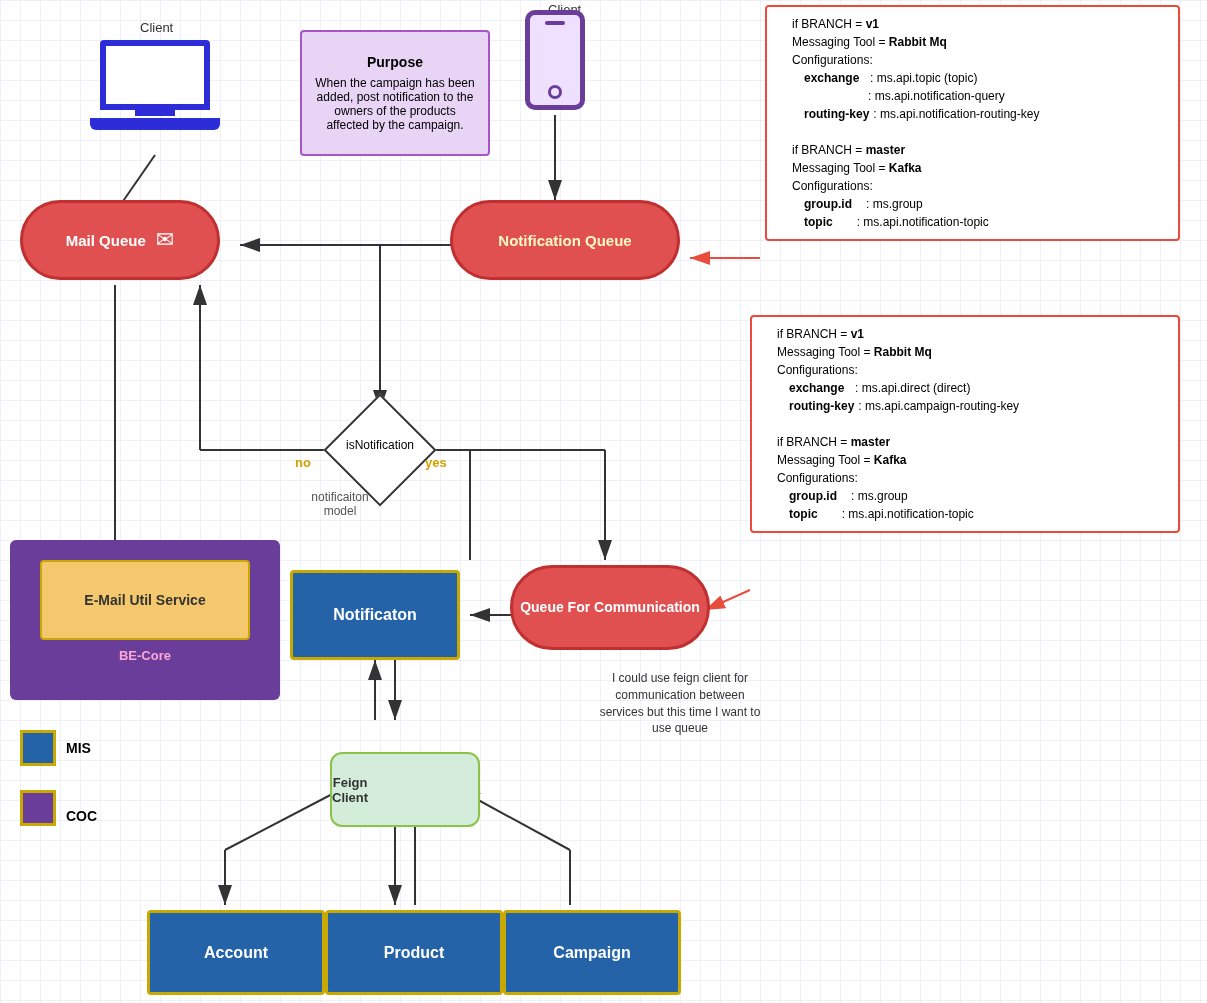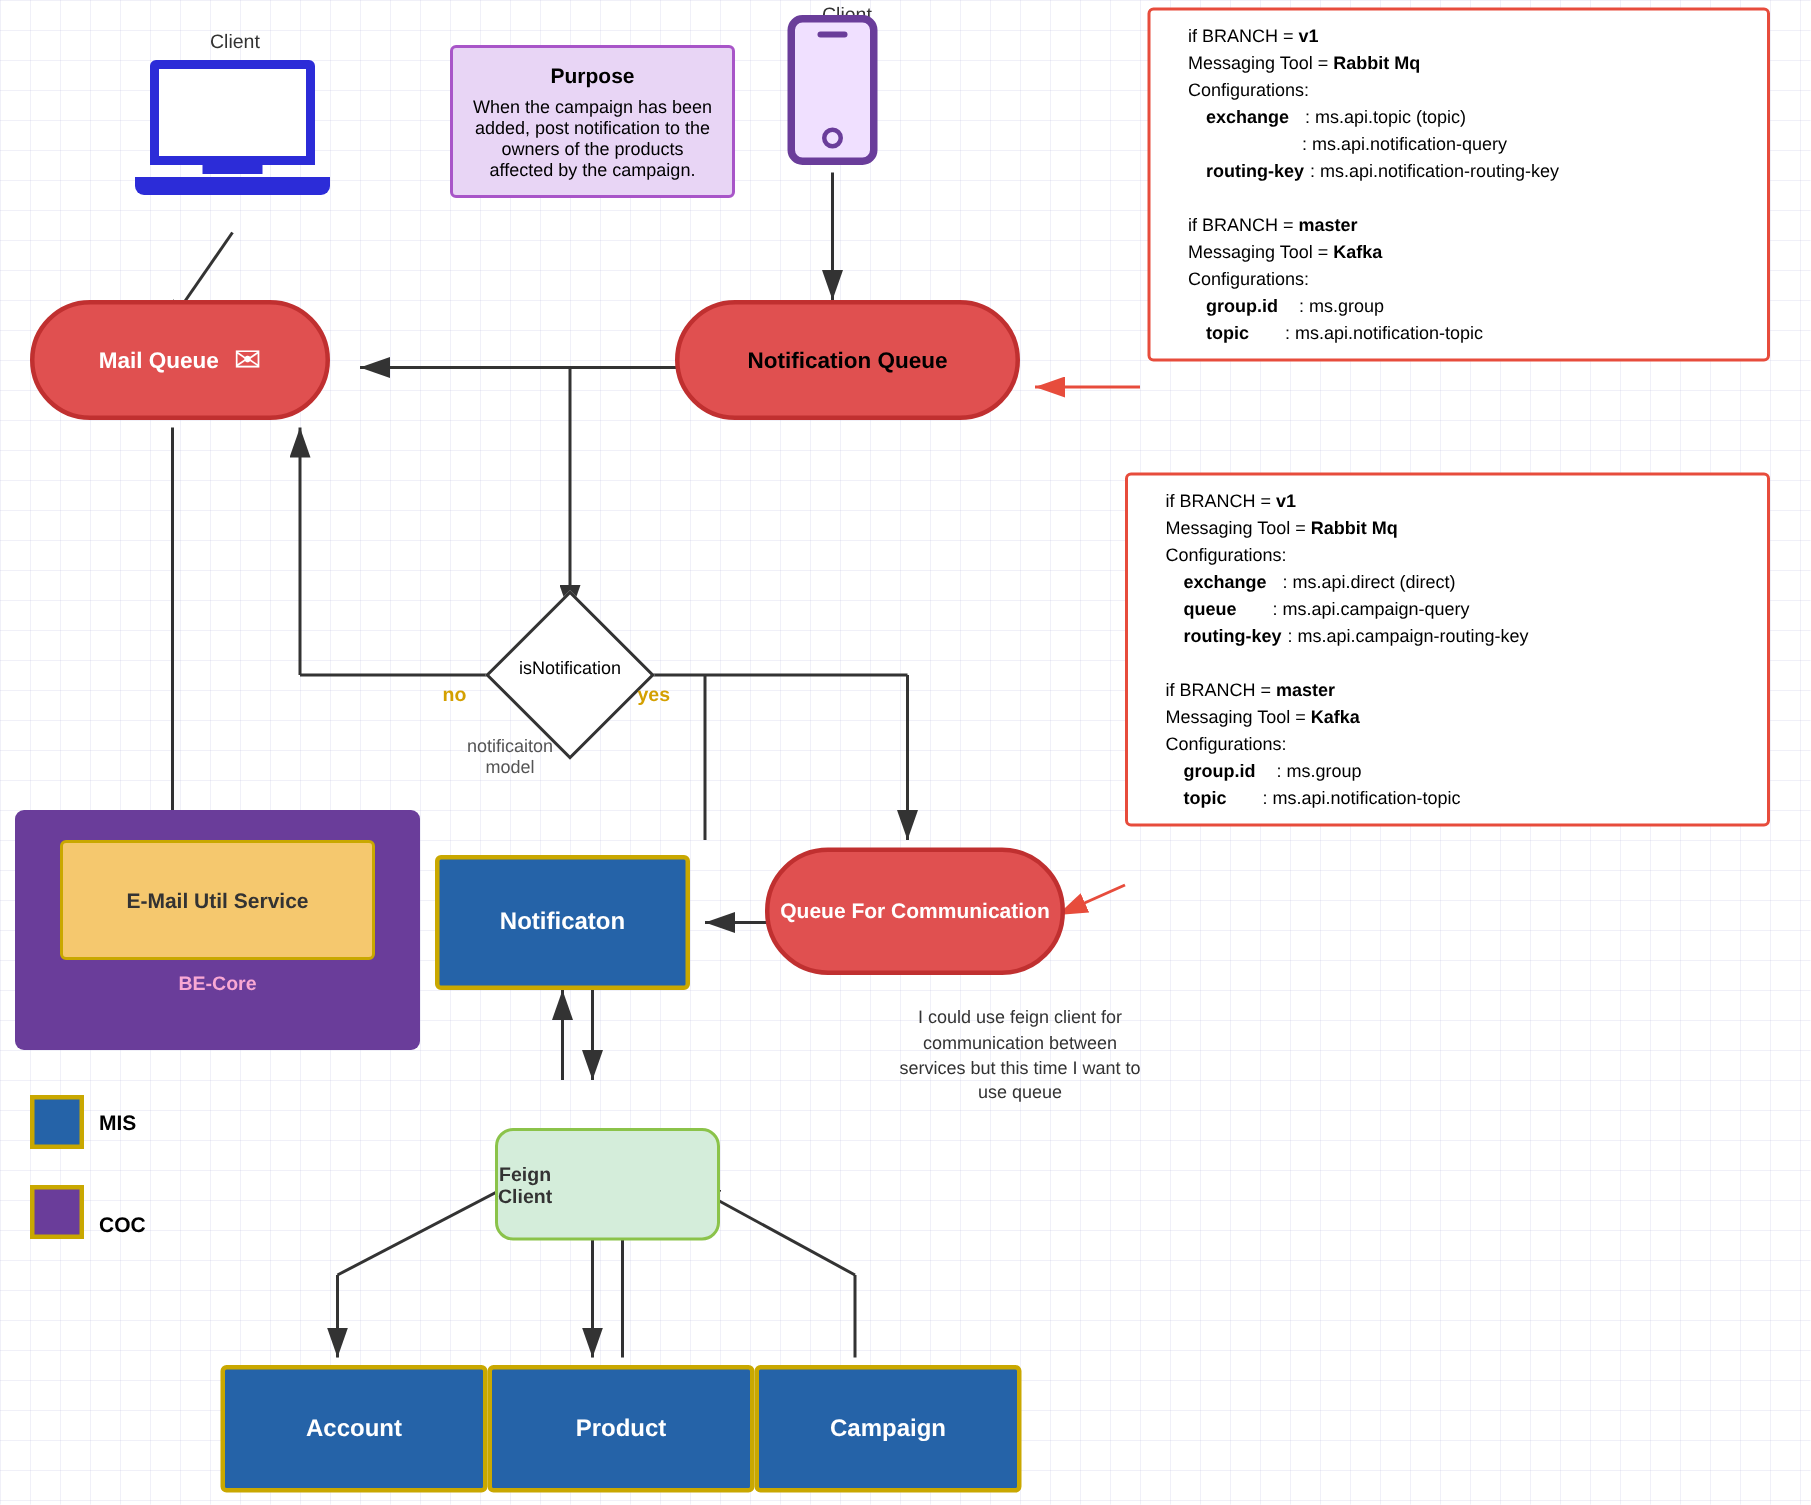--- a/index.html
+++ b/index.html
@@ -92,21 +92,21 @@
       padding: 8px 25px;
       font-size: 12px;
       line-height: 1.5;
     }
     
     .purpose-box {
       position: absolute;
       border: 2px solid #a855c8;
       border-radius: 4px;
       background: #e8d5f5;
-      padding: 10px 12px;
+      padding: 22px 12px;
       font-size: 13px;
       text-align: center;
       width: 190px;
     }
     
     .diamond-wrap {
       position: absolute;
     }
     .diamond {
       width: 80px;
@@ -244,21 +244,21 @@
   <div style="position:absolute; top:200px; left:20px; width:200px; height:88px;">
     <div style="width:200px; height:80px; background:#e05050; border-radius:40px; display:flex; align-items:center; justify-content:center; gap:10px; border: 3px solid #c03030;">
       <span style="color:white; font-weight:bold; font-size:15px;">Mail Queue</span>
 
       <span style="color:white; font-size:22px;">✉</span>
     </div>
   </div>
 
   <div style="position:absolute; top:200px; left:450px; width:230px; height:80px;">
     <div style="width:230px; height:80px; background:#e05050; border-radius:40px; display:flex; align-items:center; justify-content:center; border: 3px solid #c03030;">
-      <span style="color:#000000; font-weight:bold; font-size:15px;">Notification Queue</span>
+      <span style="color:#fef9c3; font-weight:bold; font-size:15px;">Notification Queue</span>
     </div>
   </div>
 
   <div class="diamond-wrap" style="top:410px; left:340px;">
     <div class="diamond"></div>
     <div class="diamond-label" style="top:28px; left:-10px; width:100px; transform:none; position:absolute;">
       <span style="font-size:12px;">isNotification</span>
     </div>
   </div>
 
@@ -337,24 +337,20 @@
 
   <div class="info-box" style="top:315px; left:750px; width:430px;">
     <div>if BRANCH = <strong>v1</strong></div>
     <div>Messaging Tool = <strong>Rabbit Mq</strong></div>
     <div>Configurations:</div>
     <div style="display:flex; gap:4px; padding-left:12px;">
         <strong>exchange</strong>
         <span>&nbsp;&nbsp;: ms.api.direct (direct)</span>
       </div>
     <div style="display:flex; gap:4px; padding-left:12px;">
-        <strong>queue</strong>
-        <span>&nbsp;&nbsp;&nbsp;&nbsp;&nbsp;&nbsp;: ms.api.campaign-query</span>
-      </div>
-    <div style="display:flex; gap:4px; padding-left:12px;">
         <strong>routing-key</strong>
         <span> : ms.api.campaign-routing-key</span>
       </div>
     <br>
     <div>if BRANCH = <strong>master</strong></div>
     <div>Messaging Tool = <strong>Kafka</strong></div>
     <div>Configurations:</div>
     <div style="display:flex; gap:4px; padding-left:12px;">
         <strong>group.id</strong>
         <span>&nbsp;&nbsp;&nbsp;: ms.group</span>

